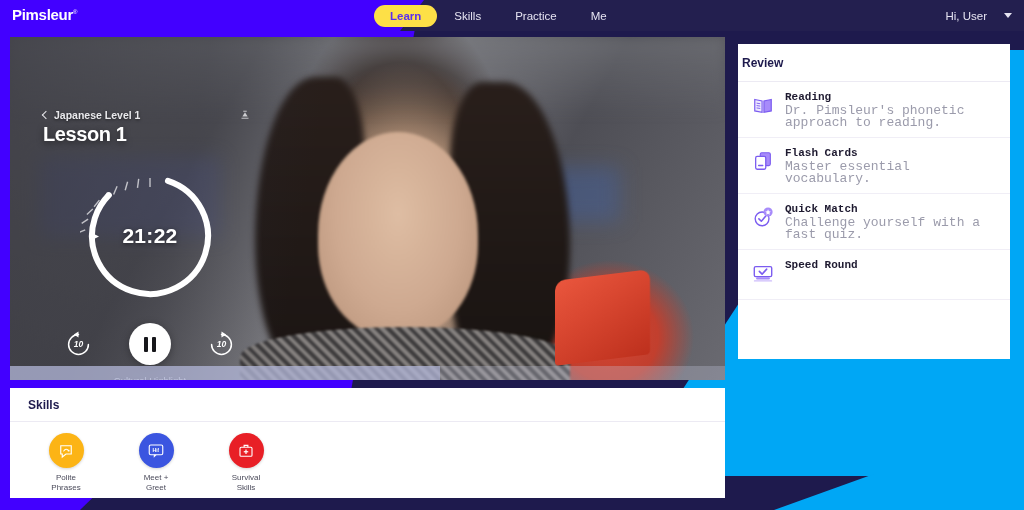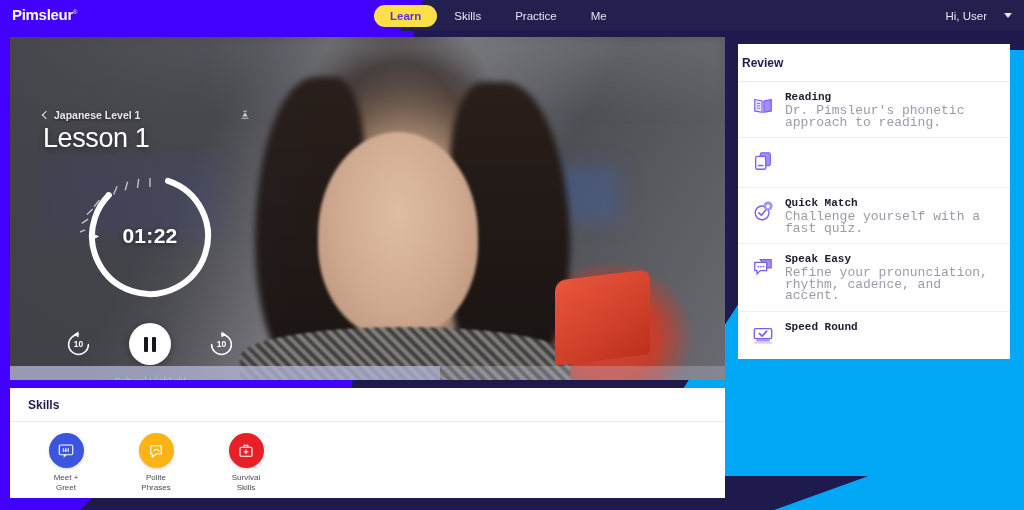--- a/index.html
+++ b/index.html
@@ -201,22 +201,22 @@
   .chev-left {
     display: inline-block;
     width: 6px; height: 6px;
     border-left: 1.6px solid #e9e9ec;
     border-bottom: 1.6px solid #e9e9ec;
     transform: rotate(45deg);
   }
   .player-title {
     position: absolute; left: 33px; top: 86px;
     color: #ffffff;
-    font-size: 27px;
-    font-weight: normal;
+    font-size: 20px;
+    font-weight: bold;
     letter-spacing: -0.4px;
     z-index: 3;
     text-shadow: 0 2px 6px rgba(0,0,0,.5);
   }
   .player-topright-icon {
     position: absolute; left: 228px; top: 72px;
     width: 14px; height: 14px;
     z-index: 3;
     opacity: .82;
   }
@@ -241,20 +241,21 @@
   .controls {
     position: absolute; left: 55px; top: 285px;
     width: 170px; height: 44px;
     display: flex; align-items: center; justify-content: space-between;
     z-index: 3;
   }
   .skip-btn {
     position: relative;
     width: 27px; height: 27px;
     cursor: pointer;
+    font-style: italic;
   }
   .skip-btn span {
     position: absolute; inset: 0;
     display: flex; align-items: center; justify-content: center;
     color: #fff; font-size: 8.5px; font-weight: bold;
   }
   .play-btn {
     width: 42px; height: 42px;
     border-radius: 50%;
     background: #ffffff;
@@ -442,21 +443,21 @@
           <line x1="37.1" y1="20.2" x2="33.6" y2="28.4"></line>
           <line x1="27.6" y1="26.4" x2="23.1" y2="33.9"></line>
           <line x1="19.4" y1="34.1" x2="14.1" y2="40.7"></line>
           <line x1="12.8" y1="43.1" x2="6.9" y2="48.6"></line>
           <line x1="8.1" y1="53.2" x2="1.7" y2="57.4"></line>
           <line x1="5.2" y1="63.9" x2="-1.5" y2="66.7"></line>
         </g>
         <circle cx="70" cy="70" r="58" fill="none" stroke="#ffffff" stroke-width="6" stroke-linecap="round" stroke-dasharray="300 64" transform="rotate(-72 70 70)"></circle>
         <polygon points="10,66 19,70.5 10,75" fill="#ffffff"></polygon>
       </svg>
-      <div class="timer-text">01:22</div>
+      <div class="timer-text">21:22</div>
     </div>
 
     <div class="controls">
       <div class="skip-btn">
         <svg width="27" height="27" viewBox="0 0 27 27">
           <path d="M13.5 3.6 A9.9 9.9 0 1 0 23.4 13.5" fill="none" stroke="#ffffff" stroke-width="1.5" stroke-linecap="round"></path>
           <polygon points="13.5,0.6 13.5,6.6 8.8,3.6" fill="#ffffff"></polygon>
         </svg>
         <span>10</span>
       </div>
@@ -478,46 +479,46 @@
     <div class="highlight-label">Cultural Highlight</div>
 
     <div class="player-progress">
       <div class="player-progress-fill"></div>
     </div>
   </div>
 
   <div class="skills-card">
     <div class="skills-header">Skills</div>
     <div class="skills-row">
+
+      <div class="skill">
+        <div class="skill-circle" style="background:#fcb415">
+          <svg width="18" height="18" viewBox="0 0 24 24">
+            <path d="M5 5 L19 5 L19 16 L12 16 L7 20 L7 16 L5 16 Z" fill="none" stroke="#fff" stroke-width="1.5"></path>
+            <path d="M9 12 C11 9, 13 9, 15 11" fill="none" stroke="#fff" stroke-width="1.4" stroke-linecap="round"></path>
+            <circle cx="15.5" cy="11.5" r="1.3" fill="#fff"></circle>
+          </svg>
+        </div>
+        <div class="skill-label">
+          <span>Polite</span><br>
+          <span>Phrases</span>
+        </div>
+      </div>
 
       <div class="skill">
         <div class="skill-circle" style="background:#3b55e0">
           <svg width="18" height="18" viewBox="0 0 24 24">
             <rect x="3" y="4" width="18" height="13" rx="2" fill="none" stroke="#fff" stroke-width="1.5"></rect>
             <polygon points="9,17 9,21 13,17" fill="#fff"></polygon>
             <text x="12" y="13.5" font-size="7" fill="#fff" text-anchor="middle" font-family="Liberation Sans, sans-serif" font-weight="bold">Hi!</text>
           </svg>
         </div>
         <div class="skill-label">
           <span>Meet +</span><br>
           <span>Greet</span>
-        </div>
-      </div>
-
-      <div class="skill">
-        <div class="skill-circle" style="background:#fcb415">
-          <svg width="18" height="18" viewBox="0 0 24 24">
-            <path d="M5 5 L19 5 L19 16 L12 16 L7 20 L7 16 L5 16 Z" fill="none" stroke="#fff" stroke-width="1.5"></path>
-            <path d="M9 12 C11 9, 13 9, 15 11" fill="none" stroke="#fff" stroke-width="1.4" stroke-linecap="round"></path>
-            <circle cx="15.5" cy="11.5" r="1.3" fill="#fff"></circle>
-          </svg>
-        </div>
-        <div class="skill-label">
-          <span>Polite</span><br>
-          <span>Phrases</span>
         </div>
       </div>
 
       <div class="skill">
         <div class="skill-circle" style="background:#e81f26">
           <svg width="18" height="18" viewBox="0 0 24 24">
             <rect x="4" y="7" width="16" height="12" rx="1.5" fill="none" stroke="#fff" stroke-width="1.5"></rect>
             <path d="M9.5 7 L9.5 4.5 L14.5 4.5 L14.5 7" fill="none" stroke="#fff" stroke-width="1.5"></path>
             <rect x="11.2" y="10" width="1.6" height="6" fill="#fff"></rect>
             <rect x="9" y="12.2" width="6" height="1.6" fill="#fff"></rect>
@@ -549,48 +550,39 @@
         <div class="review-desc">Dr. Pimsleur's phonetic approach to reading.</div>
       </div>
     </div>
 
     <div class="review-item">
       <svg class="review-icon" viewBox="0 0 24 24">
         <rect x="9" y="3" width="11" height="14" rx="1.6" fill="#a78bfa" stroke="#7b5cf0" stroke-width="1.2"></rect>
         <rect x="4" y="7" width="11" height="14" rx="1.6" fill="#ffffff" stroke="#7b5cf0" stroke-width="1.4"></rect>
         <rect x="6.5" y="16" width="6" height="1.6" rx="0.8" fill="#7b5cf0"></rect>
       </svg>
+      <div class="review-text">
+        <div class="review-title">Flash Cards</div>
+        <div class="review-desc">Master essential vocabulary.</div>
+      </div>
     </div>
 
     <div class="review-item">
       <svg class="review-icon" viewBox="0 0 24 24">
         <circle cx="11" cy="14" r="7.5" fill="#ffffff" stroke="#7b5cf0" stroke-width="1.5"></circle>
         <path d="M7.5 14 L10.2 16.6 L14.8 11.3" fill="none" stroke="#7b5cf0" stroke-width="1.7" stroke-linecap="round" stroke-linejoin="round"></path>
         <circle cx="17.5" cy="6.5" r="5" fill="#a78bfa"></circle>
         <path d="M17.5 3.6 L18.4 5.6 L20.5 5.9 L19 7.4 L19.4 9.5 L17.5 8.5 L15.6 9.5 L16 7.4 L14.5 5.9 L16.6 5.6 Z" fill="#ffffff"></path>
       </svg>
       <div class="review-text">
         <div class="review-title">Quick Match</div>
         <div class="review-desc">Challenge yourself with a fast quiz.</div>
       </div>
     </div>
 
-    <div class="review-item">
-      <svg class="review-icon" viewBox="0 0 24 24">
-        <path d="M9 4 L21 4 L21 13 L15 13 L15 13 Z" fill="#a78bfa" stroke="#7b5cf0" stroke-width="1.2"></path>
-        <path d="M3 7 L16 7 L16 16 L9 16 L5.5 19.5 L5.5 16 L3 16 Z" fill="#ffffff" stroke="#7b5cf0" stroke-width="1.4"></path>
-        <circle cx="7" cy="11.5" r="0.95" fill="#7b5cf0"></circle>
-        <circle cx="9.8" cy="11.5" r="0.95" fill="#7b5cf0"></circle>
-        <circle cx="12.6" cy="11.5" r="0.95" fill="#7b5cf0"></circle>
-      </svg>
-      <div class="review-text">
-        <div class="review-title">Speak Easy</div>
-        <div class="review-desc">Refine your pronunciation, rhythm, cadence, and accent.</div>
-      </div>
-    </div>
 
     <div class="review-item">
       <svg class="review-icon" viewBox="0 0 24 24">
         <rect x="2.5" y="5" width="19" height="11" rx="1.6" fill="#ffffff" stroke="#7b5cf0" stroke-width="1.5"></rect>
         <path d="M8 10.2 L11 13.2 L16 7.8" fill="none" stroke="#7b5cf0" stroke-width="1.7" stroke-linecap="round" stroke-linejoin="round"></path>
         <rect x="4.5" y="16.5" width="15" height="2.6" rx="1" fill="#a78bfa"></rect>
         <rect x="2" y="20" width="20" height="1.4" rx="0.7" fill="#cdbcfb"></rect>
       </svg>
       <div class="review-text">
         <div class="review-title">Speed Round</div>

